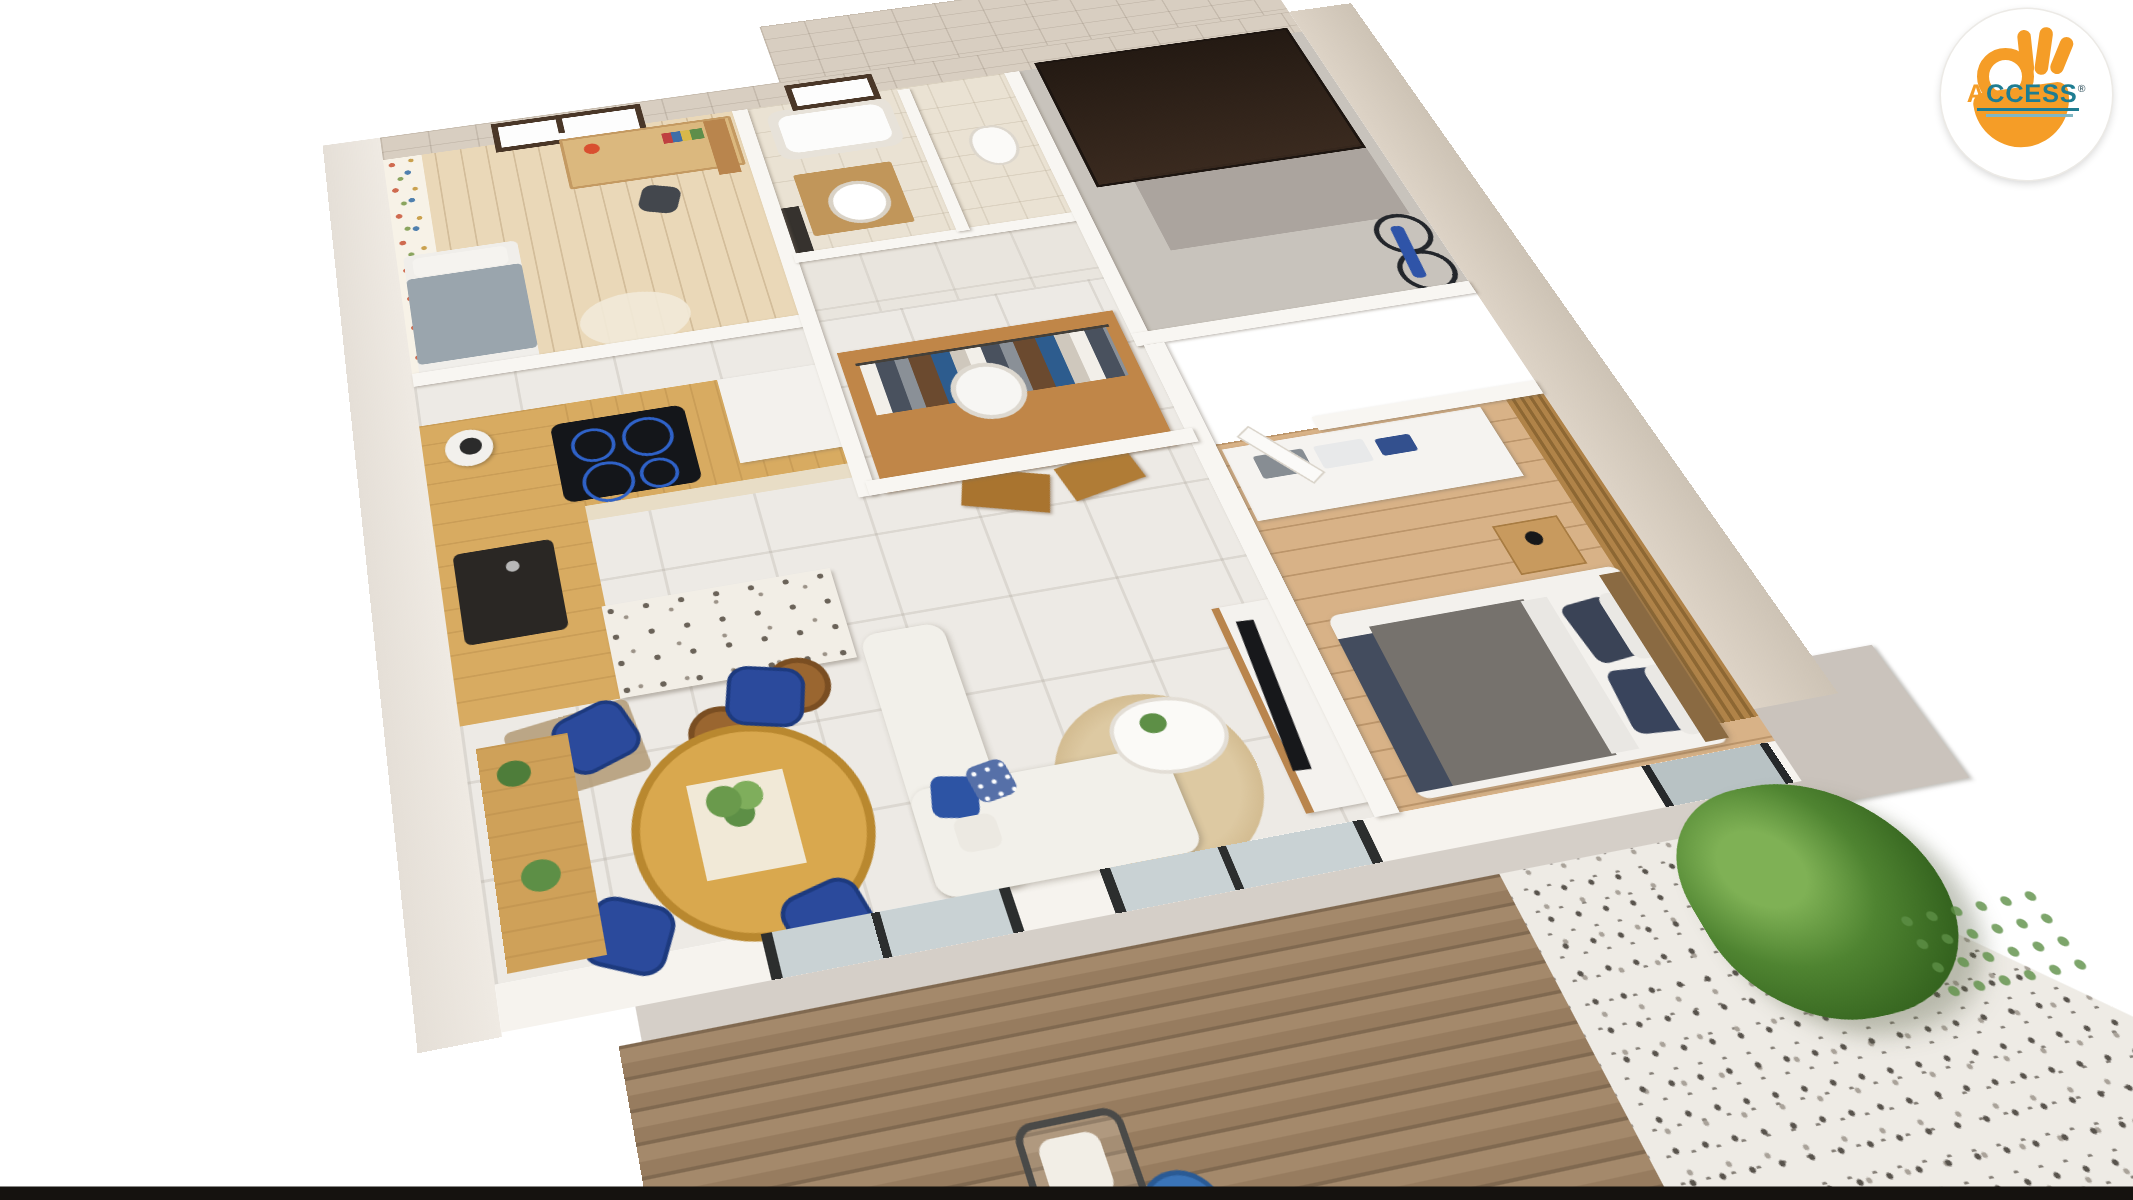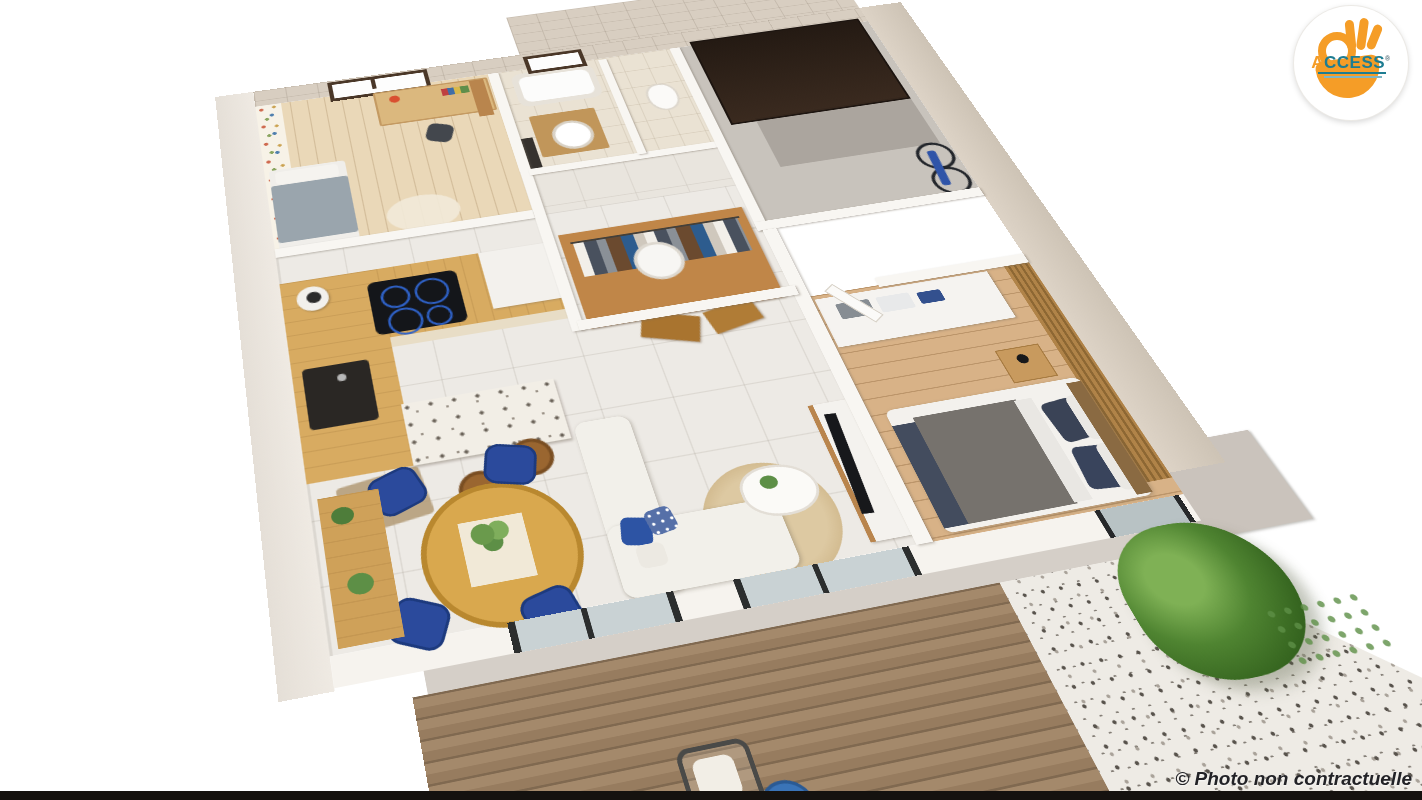--- a/index.html
+++ b/index.html
@@ -214,15 +214,14 @@
     <div class="logo-palm"></div>
     <div class="logo-ring"></div>
     <div class="logo-f" style="left:52px;top:14px;height:30px;transform:rotate(-6deg);"></div>
     <div class="logo-f" style="left:64px;top:12px;height:32px;transform:rotate(8deg);"></div>
     <div class="logo-f" style="left:76px;top:18px;height:26px;transform:rotate(22deg);"></div>
     <div class="logo-text"><span class="acc">A</span><span>CCESS</span><sup>®</sup></div>
     <div class="logo-underline"></div>
     <div class="logo-underline2"></div>
   </div>
 
-  <div id="watermark">© Photo non contractuelle</div>
   <div id="bottombar"></div>
 </div>
 
 </body></html>

